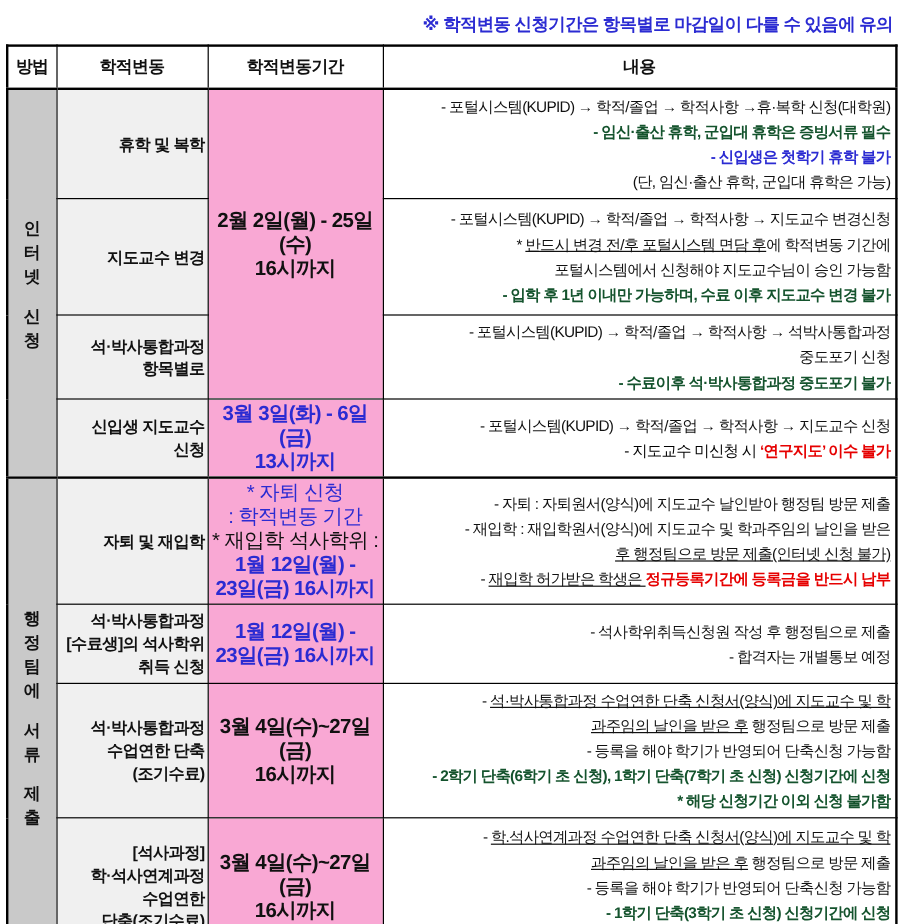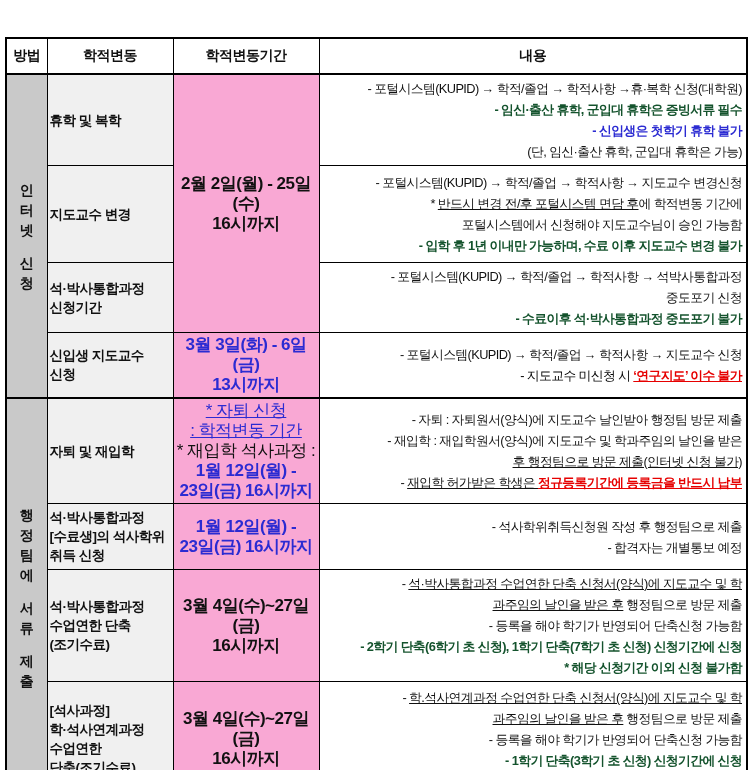--- a/index.html
+++ b/index.html
@@ -16,45 +16,46 @@
   col.c-content{width:428px;}
   th,td{border:1px solid #000;padding:4px;overflow:hidden;}
   table.sched{border:2px solid #000;}
   thead th{border-bottom:2px solid #000;background:#ffffff;
            font-size:14px;font-weight:bold;height:26px;text-align:center;
            letter-spacing:-0.5px;}
   tr.group-start td{border-top:2px solid #000;}
   td.method-cell{background:#c9c9c9;text-align:center;vertical-align:middle;
                  font-weight:bold;font-size:14px;line-height:20px;}
   td.method-cell .vgap{height:13px;}
-  td.cat-cell{background:#f0f0f0;text-align:left;vertical-align:middle;
+  td.cat-cell{background:#f0f0f0;text-align:right;vertical-align:middle;
               font-weight:bold;font-size:13.5px;line-height:19px;
               letter-spacing:-0.5px;padding:2px;}
   td.period-cell{background:#f9a8d4;text-align:center;vertical-align:middle;
                  font-size:17px;line-height:20px;letter-spacing:-0.5px;padding:2px;}
   td.content-cell{background:#ffffff;text-align:right;vertical-align:middle;
                   font-size:12.8px;padding:3px 4px 3px 6px;letter-spacing:-0.6px;}
   .cline{line-height:21px;white-space:nowrap;}
   .ind0{padding-left:0;}
   .ind1{padding-left:13px;}
   .ind2{padding-left:40px;text-decoration:underline;}
   
   .s-n{color:#111;}
   .s-b{color:#111;font-weight:bold;}
   .s-rb{color:#14532d;font-weight:bold;}
   .s-bb{color:#2b2bd2;font-weight:bold;}
   .s-bl{color:#000000;}
   .s-u{color:#111;text-decoration:underline;}
-  .s-rbu{color:#e60000;font-weight:bold;text-decoration:underline;}
-  .s-bu{color:#2b2bd2;text-decoration:underline;text-align:right;}
+  .s-rbu{color:#e60000;font-weight:bold;}
+  .s-bu{color:#2b2bd2;text-align:right;}
 </style>
 </head>
 <body>
 
 <div class="page">
+  <div class="top-note" style="color:#2b2bd2;">※ 학적변동 신청기간은 항목별로 마감일이 다를 수 있음에 유의</div>
 
   <table class="sched">
     <colgroup>
       <col class="c-method">
         <col class="c-cat">
         <col class="c-period">
         <col class="c-content">
     </colgroup>
     <thead>
       <tr>
@@ -95,21 +96,21 @@
           <td class="content-cell">
             <div class="cline ind0"><span class="s-n">- 포털시스템(KUPID) → 학적/졸업 → 학적사항 → 지도교수 변경신청</span></div>
             <div class="cline ind0"><span class="s-n"> * </span><span class="s-u">반드시 변경 전/후 포털시스템 면담 후</span><span class="s-n">에 학적변동 기간에</span></div>
             <div class="cline ind1"><span class="s-n">포털시스템에서 신청해야 지도교수님이 승인 가능함</span></div>
             <div class="cline ind0"><span class="s-rb">- 입학 후 1년 이내만 가능하며, 수료 이후 지도교수 변경 불가</span></div>
           </td>
         </tr>
         <tr style="height: 56px;">
           <td class="cat-cell">
             <div>석·박사통합과정</div>
-            <div>신청기간</div>
+            <div>항목별로</div>
           </td>
           <td class="content-cell">
             <div class="cline ind0"><span class="s-n">- 포털시스템(KUPID) → 학적/졸업 → 학적사항 → 석박사통합과정</span></div>
             <div class="cline ind1"><span class="s-n">중도포기 신청</span></div>
             <div class="cline ind0"><span class="s-rb">- 수료이후 석·박사통합과정 중도포기 불가</span></div>
           </td>
         </tr>
         <tr style="height: 59px;">
           <td class="cat-cell">
             <div>신입생 지도교수</div>
@@ -136,21 +137,21 @@
             <div class="vgap"></div>
             <div>제</div>
             <div>출</div>
           </td>
           <td class="cat-cell">
             <div>자퇴 및 재입학</div>
           </td>
           <td class="period-cell" rowspan="1">
             <div><span class="s-bu">* 자퇴 신청</span></div>
             <div><span class="s-bu">: 학적변동 기간</span></div>
-            <div><span class="s-n">* 재입학 석사과정 :</span></div>
+            <div><span class="s-n">* 재입학 석사학위 :</span></div>
             <div><span class="s-bb">1월 12일(월) -</span></div>
             <div><span class="s-bb">23일(금) 16시까지</span></div>
           </td>
           <td class="content-cell">
             <div class="cline ind0"><span class="s-n">- 자퇴 : 자퇴원서(양식)에 지도교수 날인받아 행정팀 방문 제출</span></div>
             <div class="cline ind0"><span class="s-n">- 재입학 : 재입학원서(양식)에 지도교수 및 학과주임의 날인을 받은</span></div>
             <div class="cline ind2"><span class="s-n">후 행정팀으로 방문 제출(인터넷 신청 불가)</span></div>
             <div class="cline ind0"><span class="s-n">- </span><span class="s-u">재입학 허가받은 학생은 </span><span class="s-rbu">정규등록기간에 등록금을 반드시 납부</span></div>
           </td>
         </tr>

